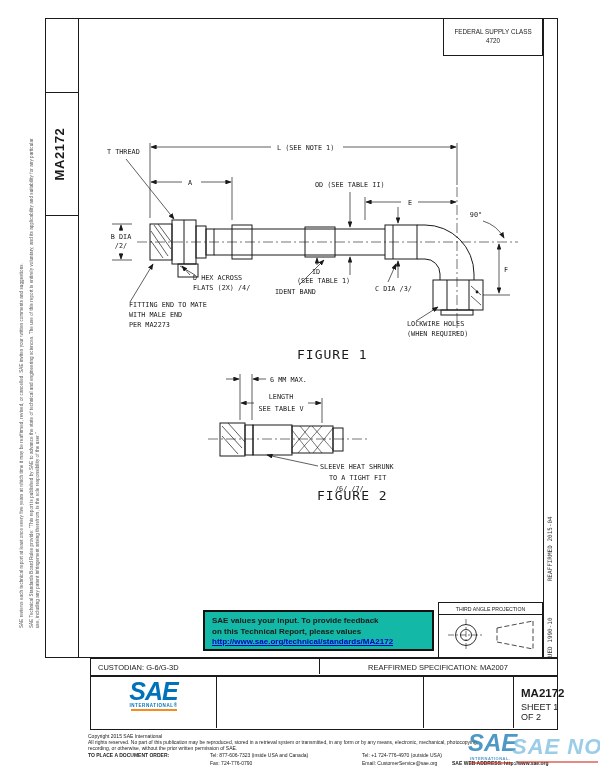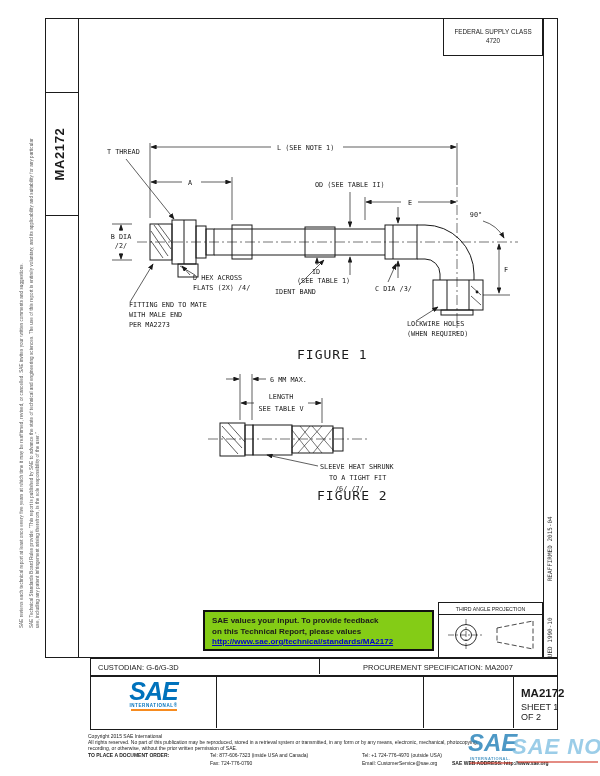--- a/index.html
+++ b/index.html
@@ -11,21 +11,21 @@
   .hline{background:#1b1b1b;height:1.2px;}
   .rot{transform:rotate(-90deg);transform-origin:0 0;}
   .disc{font-size:4.5px;line-height:5.6px;color:#555;letter-spacing:.1px;}
   .spec-side{font-weight:bold;font-size:13px;letter-spacing:.6px;text-align:center;}
   .rev-text{font-size:6px;font-family:"DejaVu Sans Mono",monospace;white-space:pre;color:#333;}
   .fsc{font-size:6.3px;text-align:center;line-height:8.5px;padding-top:9px;box-sizing:border-box;}
   .rationale-title{font-size:7.5px;letter-spacing:.4px;text-align:center;}
   .rationale-body{font-size:7.5px;letter-spacing:.2px;}
   svg text{font-family:"DejaVu Sans Mono",monospace;font-size:6.8px;fill:#1a1a1a;}
   .fig-caption{font-family:"DejaVu Sans Mono",monospace;font-size:13px;letter-spacing:1px;}
-  .feedback{border:2px solid #111;box-sizing:border-box;padding:4px 7px;font-size:8px;font-weight:bold;line-height:10.5px;background:#84cc16;}
+  .feedback{border:2px solid #111;box-sizing:border-box;padding:4px 7px;font-size:8px;font-weight:bold;line-height:10.5px;background:#14b8a6;}
   .feedback .link{color:#0000cc;text-decoration:underline;}
   .proj-label{font-size:5.2px;text-align:center;padding-top:3px;border-bottom:1.2px solid #1b1b1b;height:12px;box-sizing:border-box;}
   .tb-cell-text{font-size:7.5px;}
   .doc-type{font-size:13.5px;font-weight:bold;text-decoration:underline;text-align:center;letter-spacing:.5px;margin-top:3px;}
   .subtitle{font-size:6px;line-height:7.6px;text-align:center;letter-spacing:.1px;}
   .doc-num{font-size:11.5px;font-weight:bold;}
   .sheet{font-size:9px;margin-top:3px;}
   .sae-logo-txt{font-size:25px;font-weight:bold;font-style:italic;color:#0072bc;letter-spacing:-1px;line-height:24px;}
   .sae-logo-sub{font-size:4.5px;font-weight:bold;color:#0072bc;letter-spacing:.6px;}
   .logo-bar{width:46px;height:2px;background:#f68b1f;margin-top:1px;}
@@ -205,21 +205,21 @@
           <line x1="58" y1="13" x2="58" y2="27"></line>
           <line x1="94" y1="6" x2="94" y2="34"></line>
         </g>
       </g>
     </svg>
   </div>
 
   <div class="abs border-box" style="left:90px;top:658px;width:468px;height:18px;background:#fff;">
     <div class="abs vline" style="left:228px;top:0;height:15px;"></div>
     <div class="abs tb-cell-text" style="left:7px;top:4px;">CUSTODIAN: G-6/G-3D</div>
-    <div class="abs tb-cell-text" style="left:229px;top:4px;width:236px;text-align:center;">PROCUREMENT SPECIFICATION: MA2007</div>
+    <div class="abs tb-cell-text" style="left:229px;top:4px;width:236px;text-align:center;">REAFFIRMED SPECIFICATION: MA2007</div>
   </div>
 
   <div class="abs border-box" style="left:90px;top:676px;width:468px;height:54px;background:#fff;">
     <div class="abs vline" style="left:125px;top:0;height:51px;"></div>
     <div class="abs vline" style="left:332px;top:0;height:51px;"></div>
     <div class="abs vline" style="left:422px;top:0;height:51px;"></div>
 
     <div class="abs" style="left:0;top:2px;width:125px;text-align:center;">
       <div class="sae-logo-txt">SAE</div>
       <div class="sae-logo-sub">INTERNATIONAL®</div>

